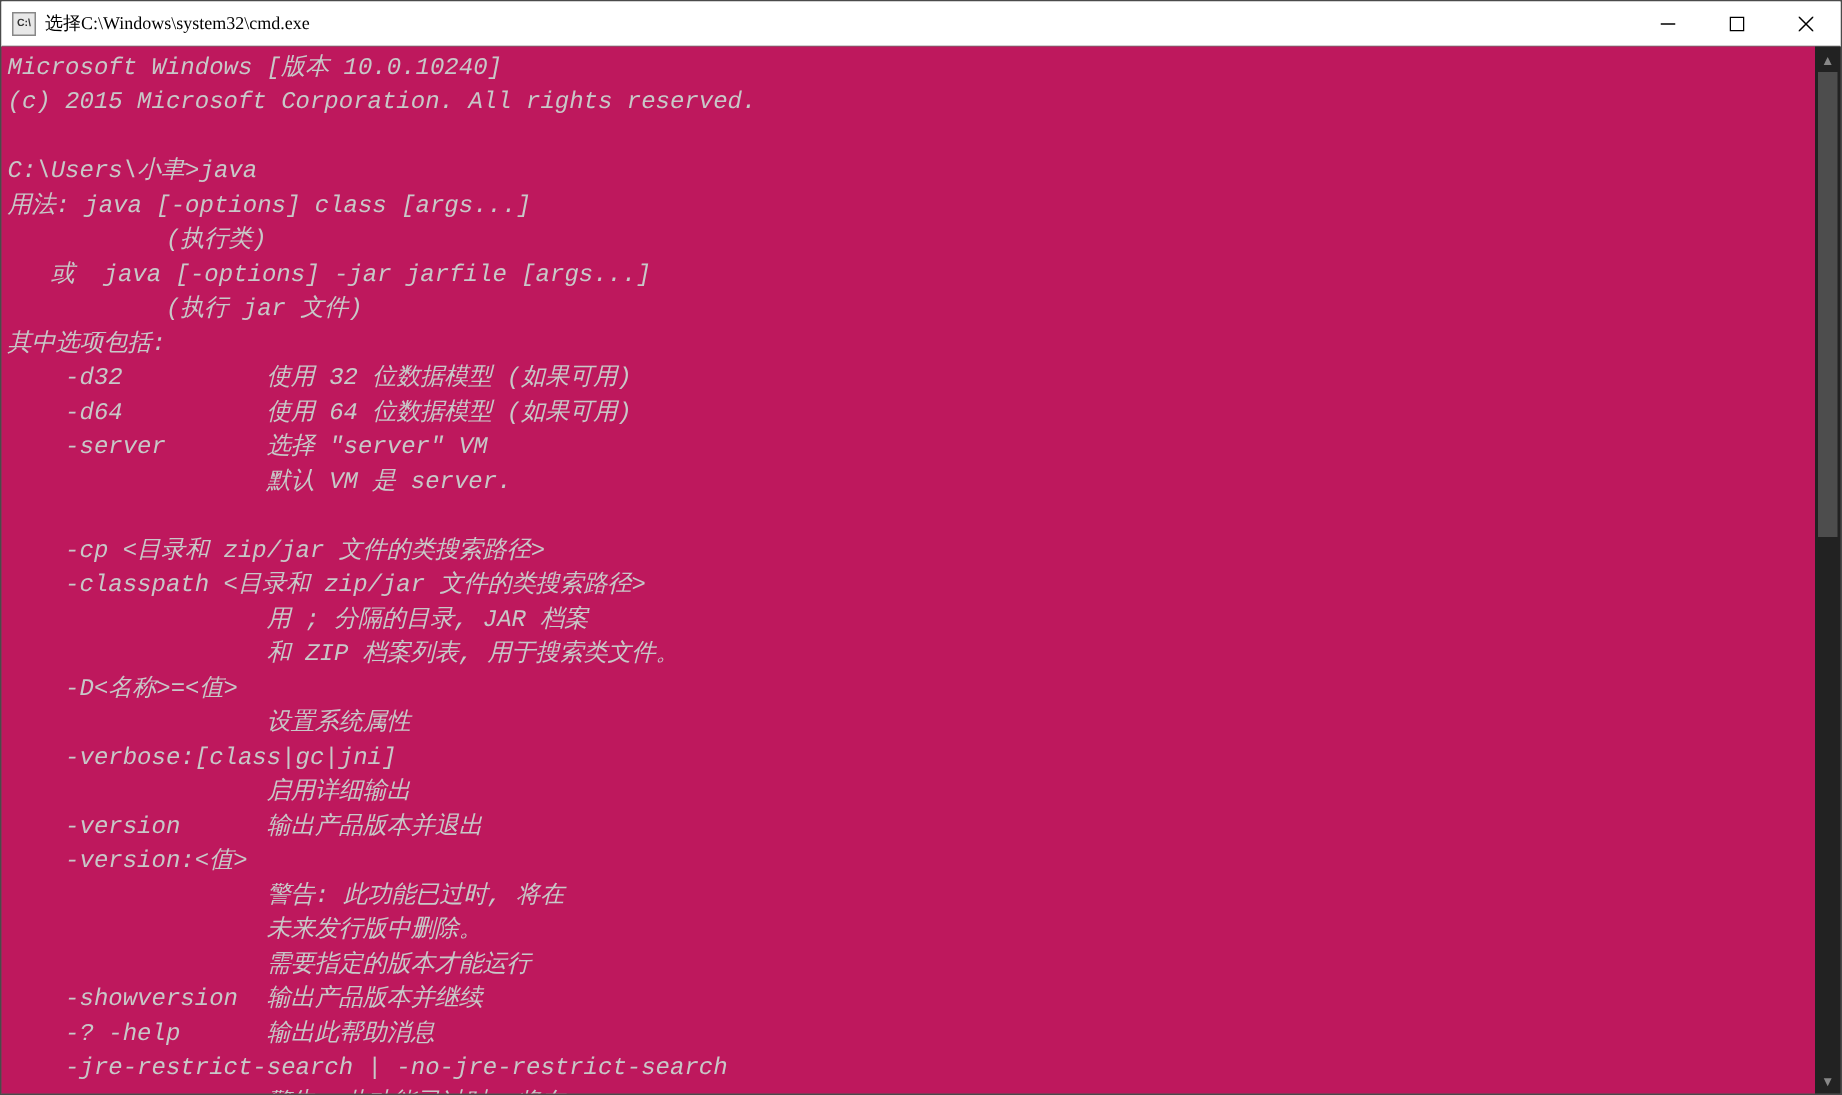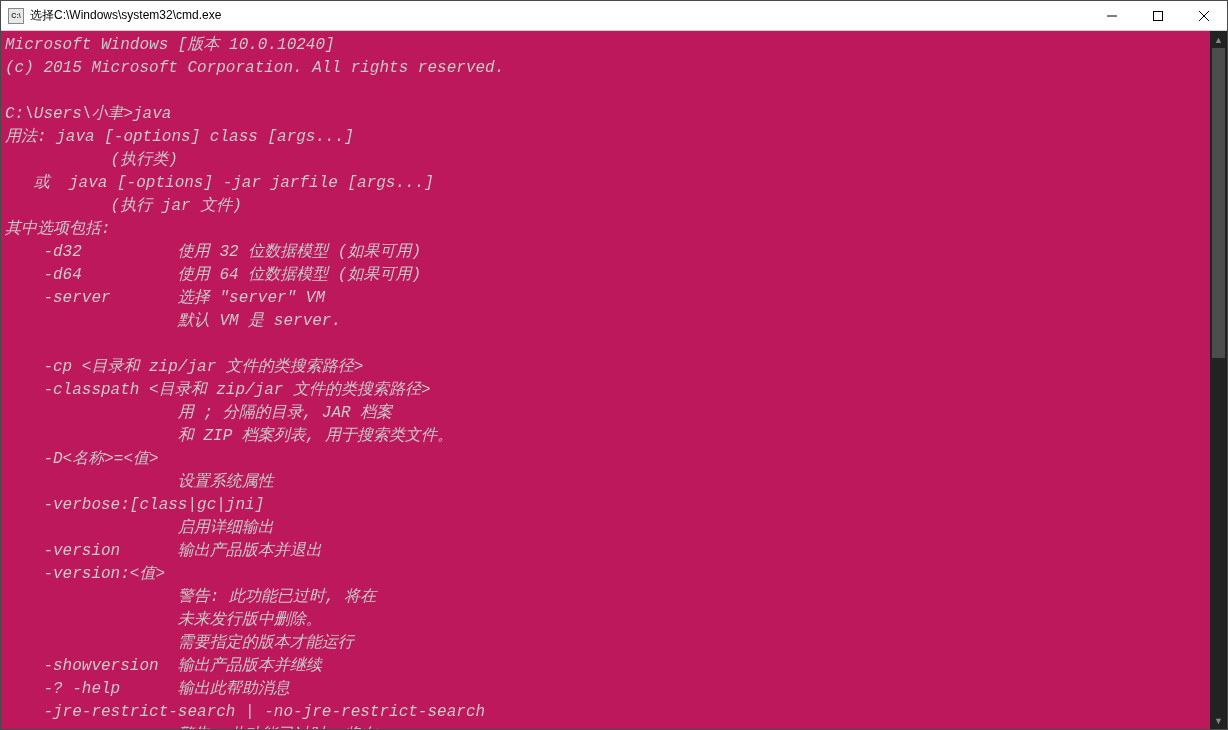--- a/index.html
+++ b/index.html
@@ -1,20 +1,20 @@
 <!DOCTYPE html>
 <html><head>
 <meta charset="utf-8">
 <style>
   * { margin: 0; padding: 0; box-sizing: border-box; }
   html, body { width: 1228px; height: 730px; overflow: hidden; font-family: "Segoe UI", Tahoma, sans-serif; }
   .window { width: 1228px; height: 730px; background: #fff; display: flex; flex-direction: column; border: 1px solid #4a4a4a; }
   .titlebar { height: 30px; background: #ffffff; display: flex; align-items: center; border-bottom: 1px solid #d0d0d0; }
   .titlebar-icon { width: 16px; height: 16px; margin-left: 7px; margin-right: 6px; background: #e8e8e8; border: 1px solid #888; display:flex; align-items:center; justify-content:center; font-size:7px; font-weight:bold; color:#333; line-height:1;}
-  .titlebar-title { font-size: 12px; color: #000; flex: 0 0 auto; }
+  .titlebar-title { font-size: 12px; color: #000; flex: 0 0 auto; font-family: Liberation Serif, serif; }
   .titlebar-spacer { flex: 1 1 auto; }
   .titlebar-btn { width: 46px; height: 29px; display: flex; align-items: center; justify-content: center; }
   .titlebar-btn svg { display:block; }
   .client { flex: 1 1 auto; display: flex; background: #000; min-height: 0; }
   .terminal { flex: 1 1 auto; background: #be185d; color: #c8c8c8; font-family: "NSimSun","SimSun","Consolas","Courier New",monospace; font-size: 16px; line-height: 23px; white-space: pre; padding: 3px 0 0 4px; overflow: hidden; letter-spacing: 0px; font-style: italic; }
   .scrollbar { width: 17px; background: #222; position: relative; }
   .scroll-thumb { position: absolute; left: 2px; right: 2px; background: #4d4d4d; }
   .scroll-arrow { position:absolute; left:0; right:0; height:17px; display:flex; align-items:center; justify-content:center; color:#888; font-size:9px;}
 </style>
 </head>

